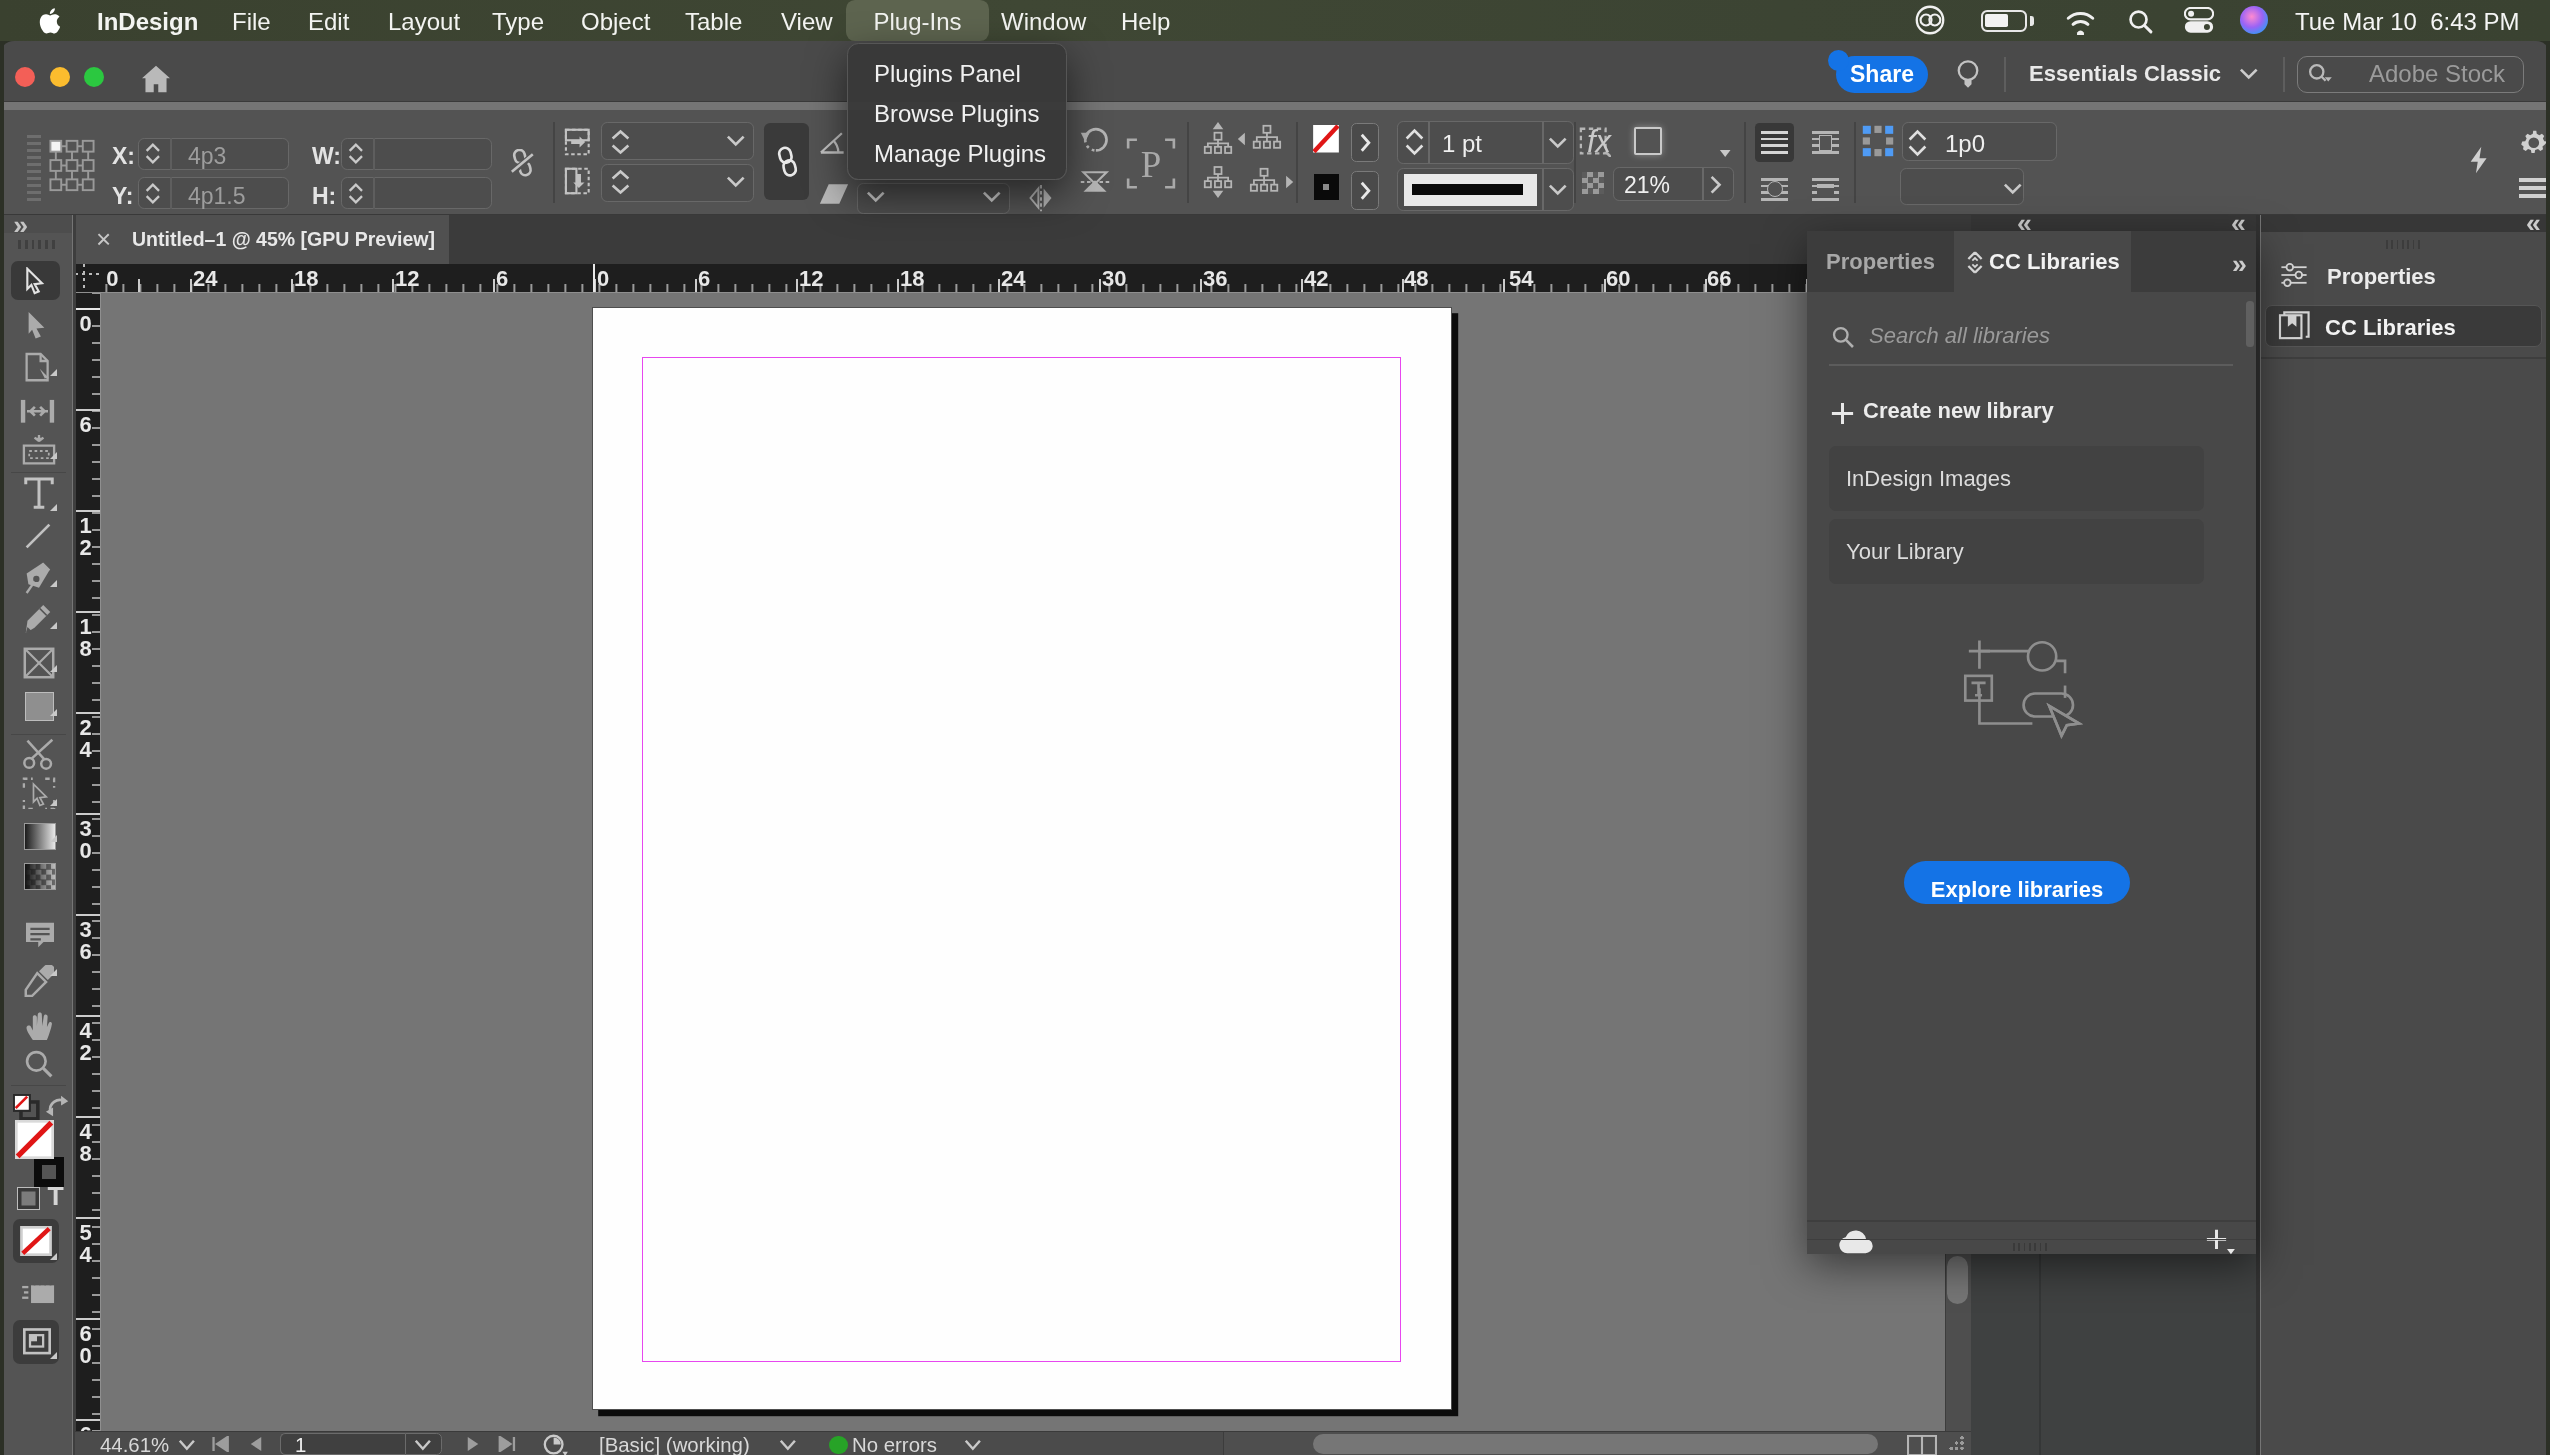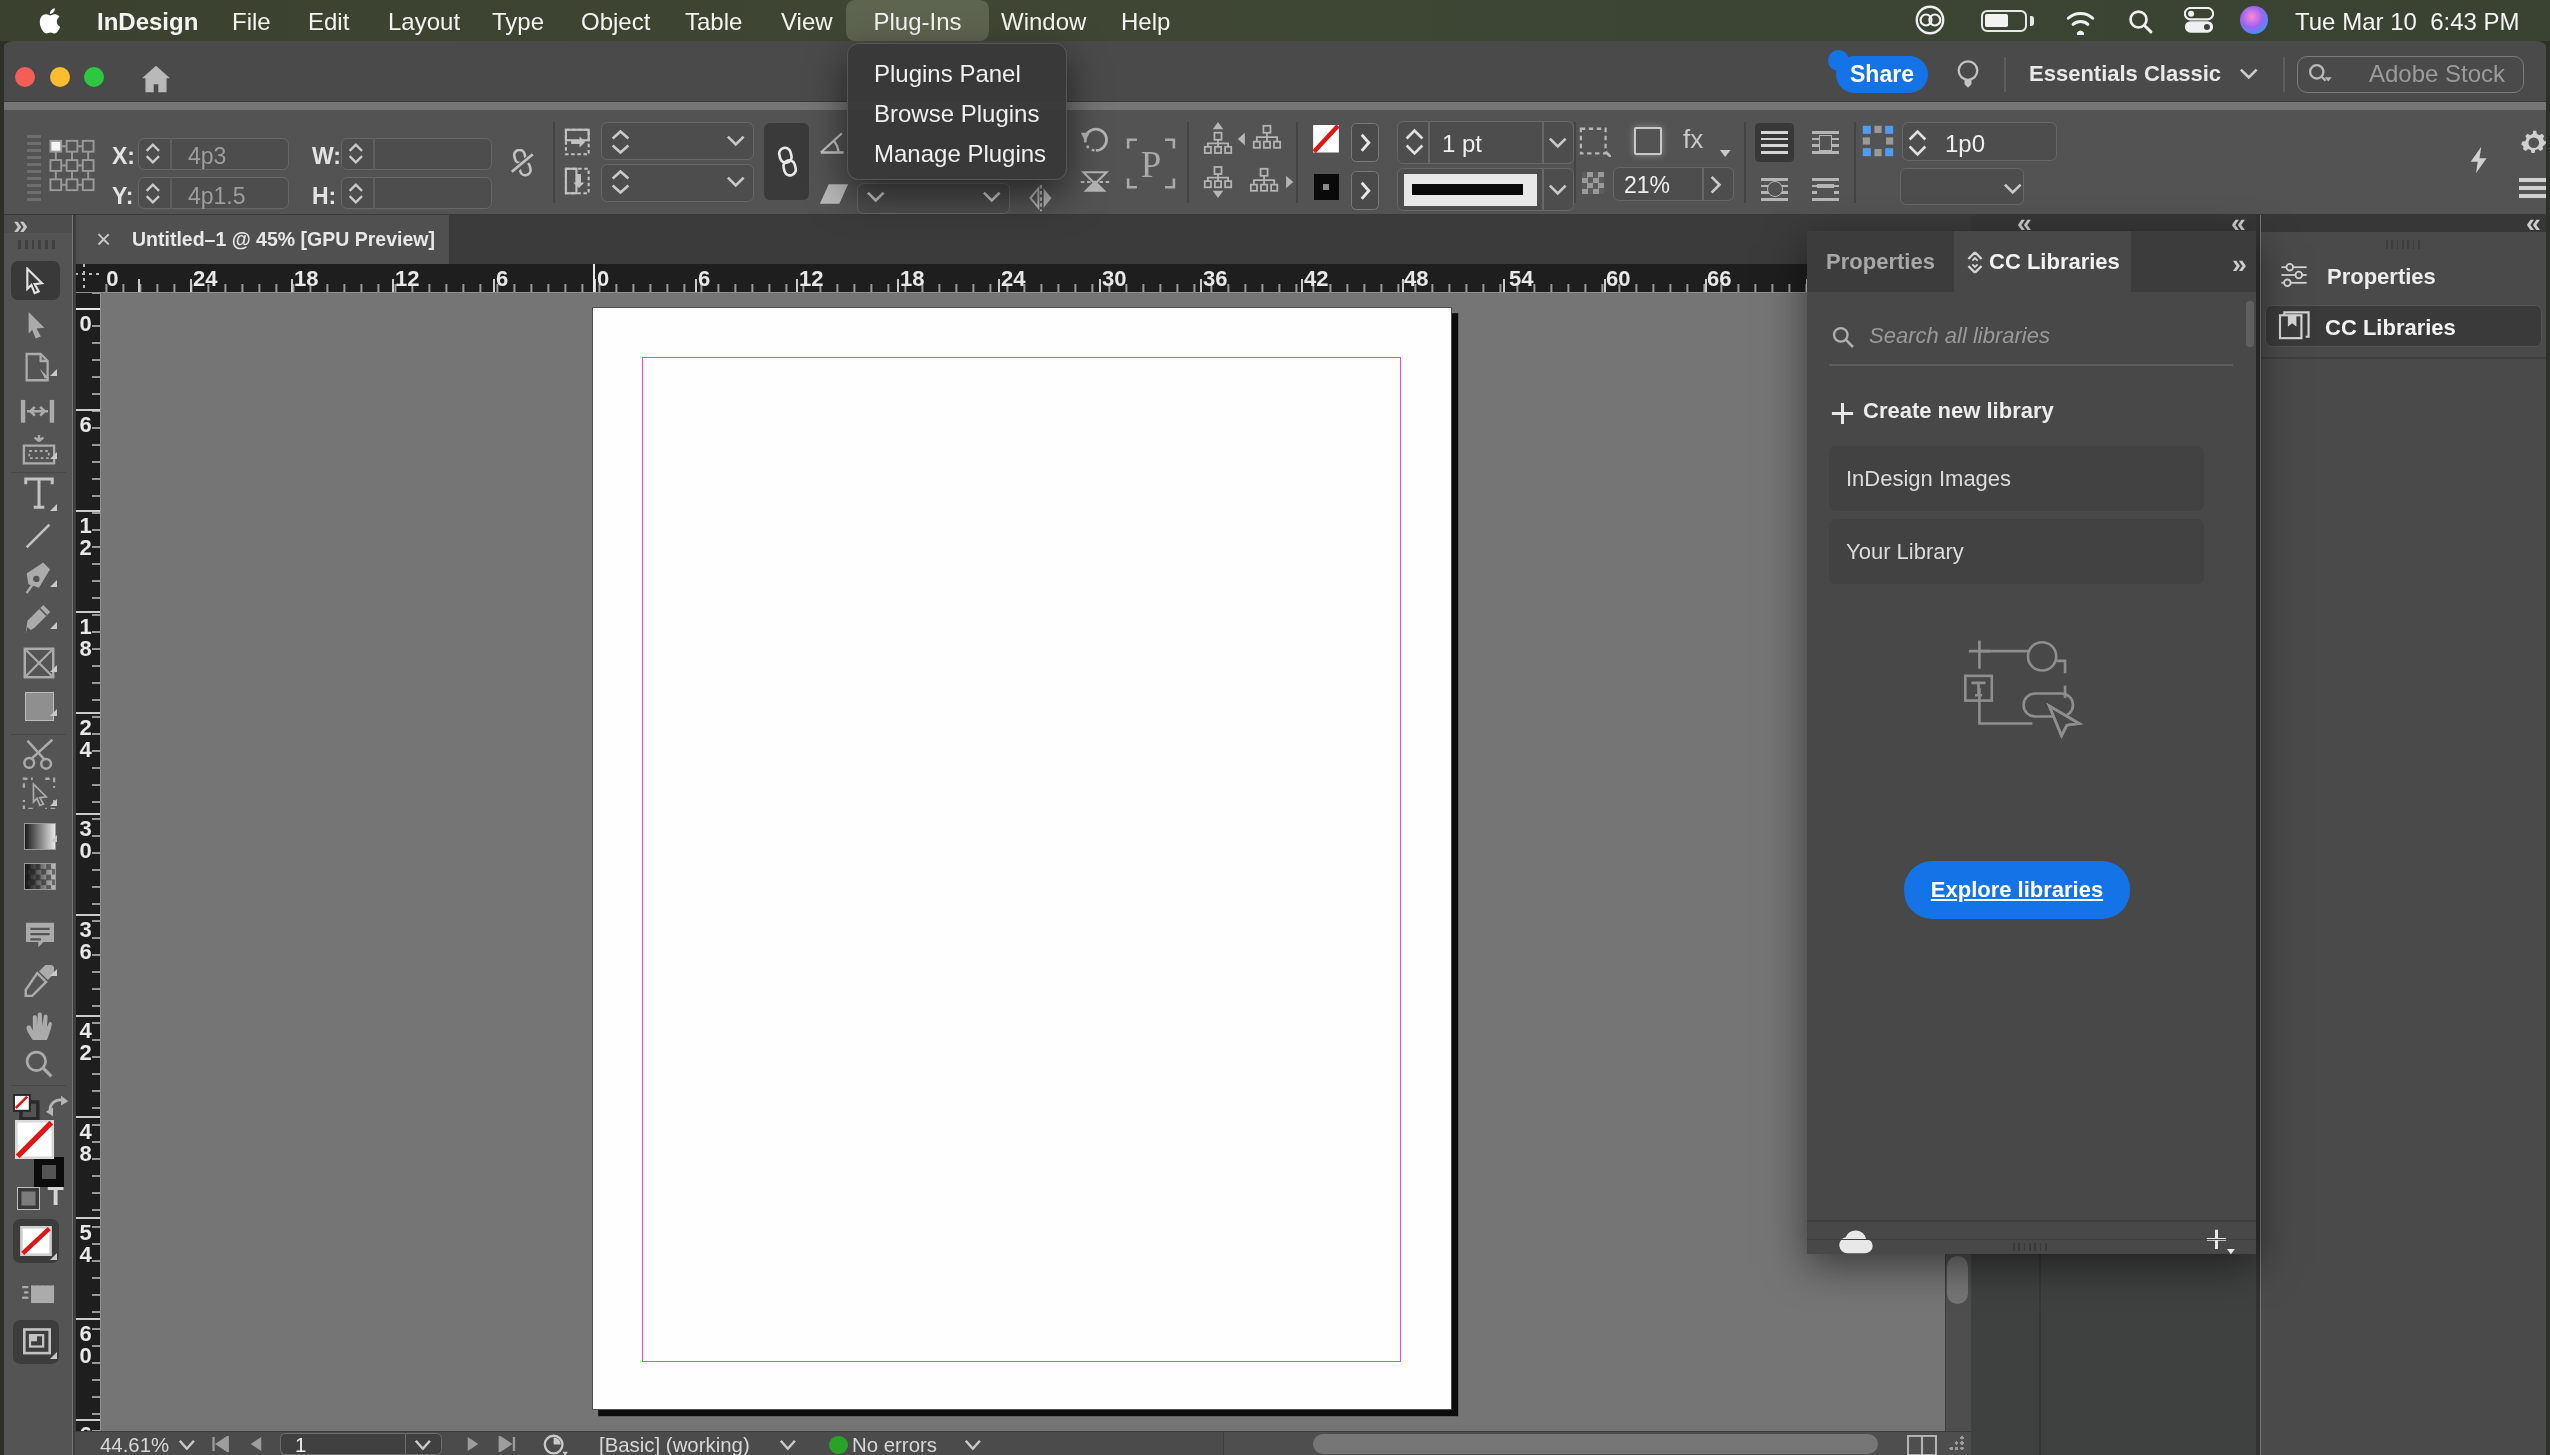--- a/index.html
+++ b/index.html
@@ -383,21 +383,21 @@
   <svg class="abs" style="left:1548px;top:73px;" width="19.5" height="14" viewBox="0 0 22 16">
       <path d="M2 3 11 12 20 3" stroke="#c9c9c9" stroke-width="3" fill="none"></path>
     </svg>
   <div class="vdiv" style="left:1574px;top:12.4px;height:81px;"></div>
 
   <svg class="abs" style="left:1579px;top:17px;" width="32" height="30" viewBox="0 0 36 34">
     <rect x="2" y="2" width="28" height="28" fill="none" stroke="#b5b5b5" stroke-width="2.6" stroke-dasharray="5 4"></rect>
     <path d="M30 28 36 34" stroke="#b5b5b5" stroke-width="3"></path>
   </svg>
   <div class="abs" style="left:1634px;top:17px;width:28px;height:28px;border:2.7px solid #c9c9c9;border-radius:1.8px;box-shadow:0 0 7px rgba(255,255,255,.35);"></div>
-  <div class="abs" style="left:1683px;top:14px;font-size:26px;color:#c9c9c9;">fx</div>
+  <div class="abs" style="left:1587px;top:14px;font-size:31px;font-style:italic;color:#c9c9c9;">fx</div>
   <svg class="abs" style="left:1719px;top:39px;" width="12.4" height="8.9" viewBox="0 0 14 10">
       <path d="M1 1 h12 l-6 8z" fill="#c9c9c9"></path>
     </svg>
 
   <div class="abs" style="left:1582px;top:62px;width:22px;height:22px;background:conic-gradient(#9a9a9a 0 25%, #5c5c5c 0 50%, #9a9a9a 0 75%, #5c5c5c 0);background-size:11px 11px;"></div>
   <div class="fldn" style="left:1613px;top:57px;width:121px;height:34px;"></div>
   <div class="abs" style="left:1624px;top:62px;font-size:23px;color:#efefef;">21%</div>
   <div class="abs" style="left:1702px;top:57px;width:1.8px;height:34px;background:#686868;"></div>
   <svg class="abs" style="left:1709px;top:65px;" width="14" height="19.5" viewBox="0 0 16 22">
       <path d="M3 2 12 11 3 20" stroke="#c9c9c9" stroke-width="3" fill="none"></path>
@@ -818,21 +818,21 @@
       <path d="M139 55 v14"></path>
       <rect x="26" y="44" width="30" height="28" fill="none"></rect>
       <path d="M33 52 h16 M41 52 v14 M37 66 h8"></path>
       <rect x="92" y="64" width="56" height="26" rx="13"></rect>
       <path d="M121 78 l14 34 6-12 14-2z" fill="#484848"></path>
       <path d="M121 78 l14 34 6-12 14-2z"></path>
     </g>
   </svg>
 
 
-  <div class="blue" style="position:absolute;left:97px;top:630px;width:226px;height:58px;border-radius:28px;color:#ffffff;font-size:22px;font-weight:bold;text-align:center;line-height:57px;text-decoration:underline;">Explore libraries</div>
+  <div class="blue" style="position:absolute;left:97px;top:630px;width:226px;height:43px;border-radius:28px;color:#ffffff;font-size:22px;font-weight:bold;text-align:center;line-height:57px;">Explore libraries</div>
 
   <div style="position:absolute;left:0;top:989px;width:449px;height:1.8px;background:#3e3e3e;"></div>
   <svg class="abs" style="left:28px;top:999px;" width="39" height="25" viewBox="0 0 44 28">
     <path fill="#e8e8e8" d="M14 26 a9 9 0 0 1-2-17.8 A12 12 0 0 1 35 10 a8 8 0 0 1-1 16z"></path>
   </svg>
   <svg class="abs" style="left:398px;top:997px;" width="30" height="28" viewBox="0 0 34 32">
     <path d="M13 2 v22 M2 13 h22" stroke="#e8e8e8" stroke-width="3.4"></path>
     <path d="M25 24 h9 l-4.5 6z" fill="#e8e8e8"></path>
   </svg>
   <div style="position:absolute;left:0;top:1008px;width:449px;height:0.9px;background:#3e3e3e;"></div>

